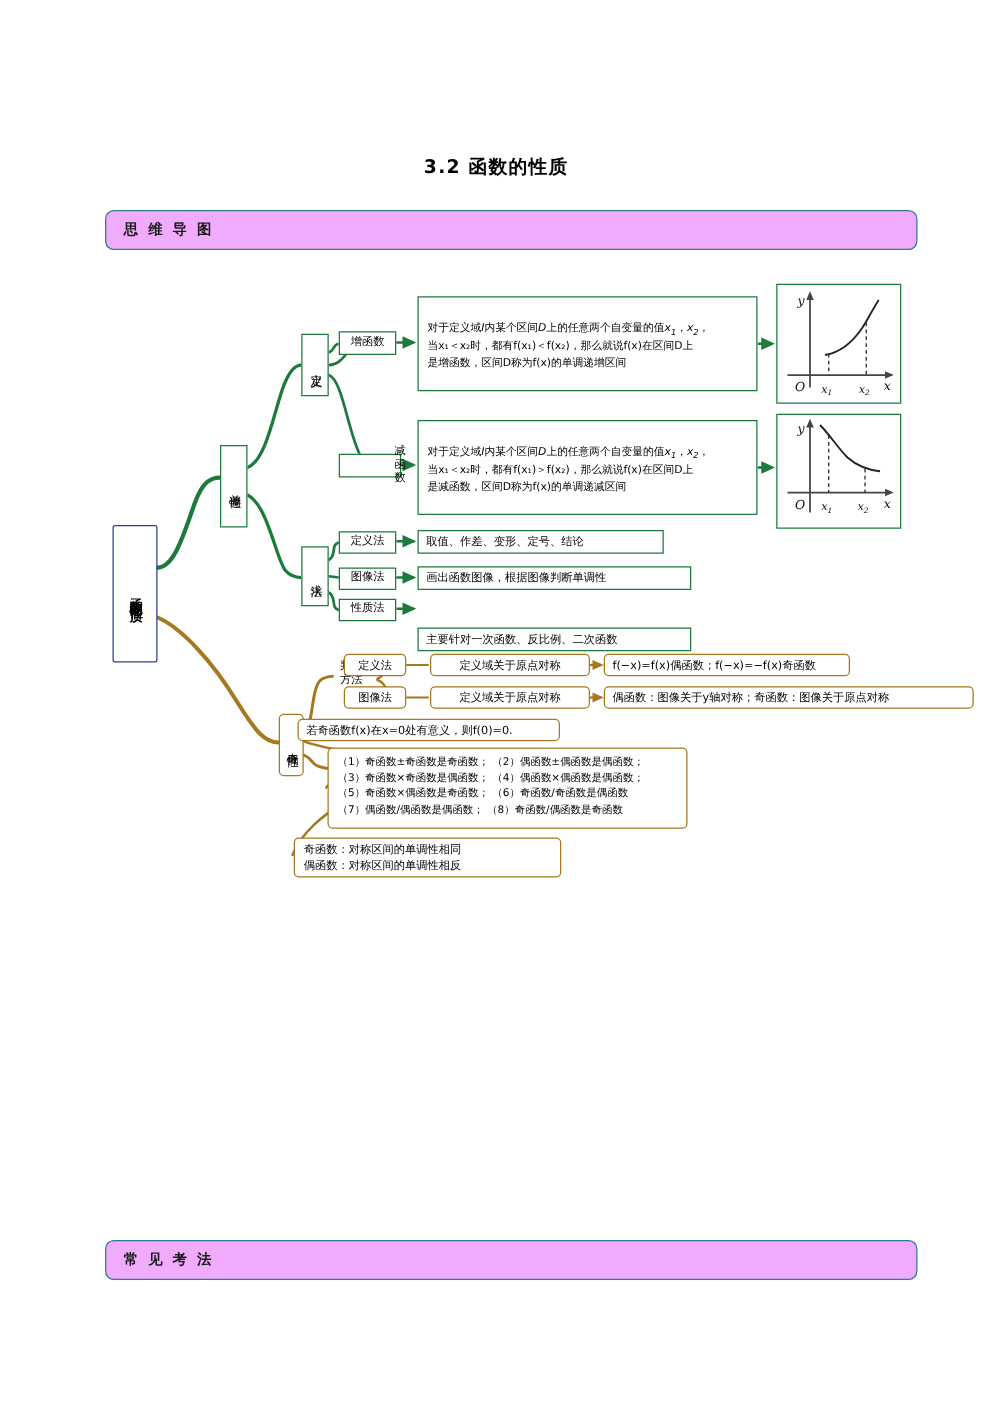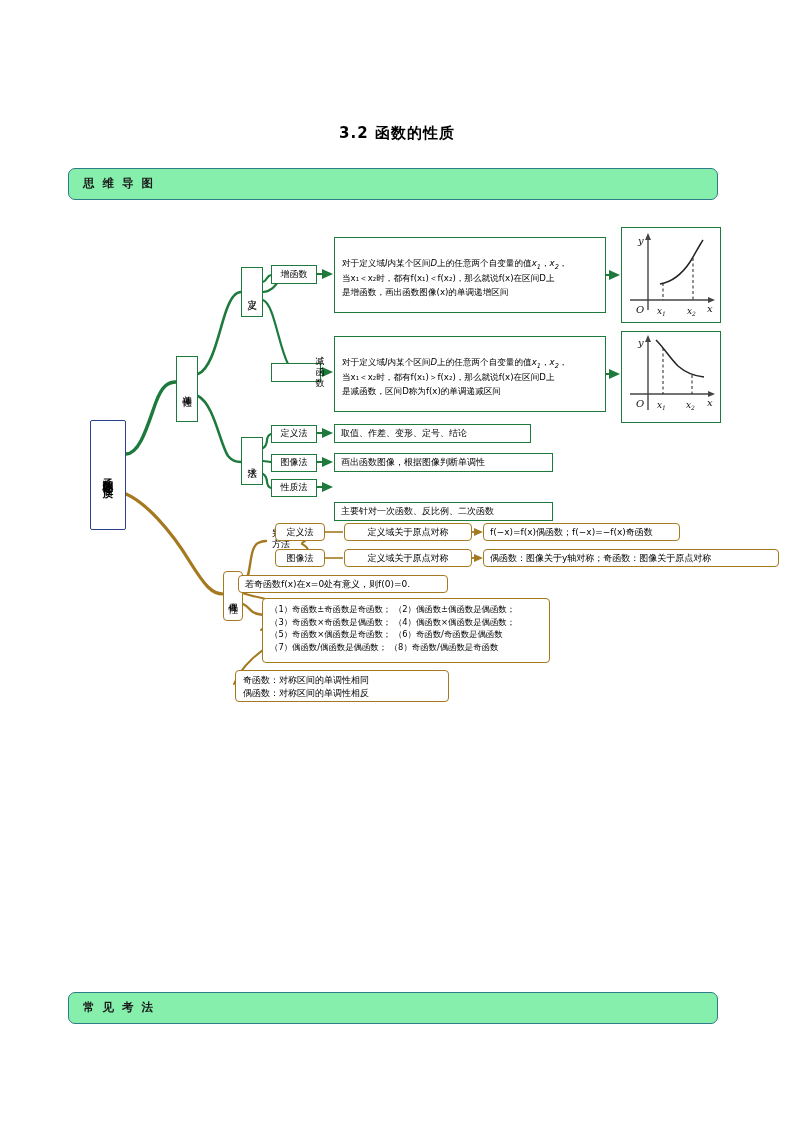--- a/index.html
+++ b/index.html
@@ -16,24 +16,24 @@
   .doc-title{
     position:absolute;left:0;top:100px;width:794px;
     text-align:center;
     font-size:15px;font-weight:bold;color:#000;
     letter-spacing:1px;
     font-family:"DejaVu Sans","Liberation Sans",sans-serif;
   }
 
   
   .banner{
-    position:absolute;left:68px;width:650px;height:32px;
+    position:absolute;left:84px;width:650px;height:32px;
     border:1.4px solid #2e7b8c;
     border-radius:7px;
-    background:#86efac;
+    background:#f0abfc;
     box-sizing:border-box;
   }
   .banner .banner-label{
     position:absolute;left:14px;top:7px;
     font-size:11.5px;font-weight:bold;color:#1a1a1a;
     letter-spacing:2px;
   }
   #banner-mindmap{top:144px;}
   #banner-exam{top:968px;}
 
@@ -271,21 +271,21 @@
   </div>
   <div class="node g-node" id="node-prop-method">
     <span>性质法</span>
   </div>
 
   <div class="defbox" id="box-inc-def">
     <div>
       对于定义域<i>I</i>内某个区间<i>D</i>上的任意两个自变量的值<i>x</i><span class="sub">1</span>，<i>x</i><span class="sub">2</span>，
     </div>
     <div>当x₁＜x₂时，都有f(x₁)＜f(x₂)，那么就说f(x)在区间D上</div>
-    <div>是增函数，画出函数图像(x)的单调递增区间</div>
+    <div>是增函数，区间D称为f(x)的单调递增区间</div>
   </div>
 
   <div class="defbox" id="box-dec-def">
     <div>
       对于定义域<i>I</i>内某个区间<i>D</i>上的任意两个自变量的值<i>x</i><span class="sub">1</span>，<i>x</i><span class="sub">2</span>，
     </div>
     <div>当x₁＜x₂时，都有f(x₁)＞f(x₂)，那么就说f(x)在区间D上</div>
     <div>是减函数，区间D称为f(x)的单调递减区间</div>
   </div>
 

